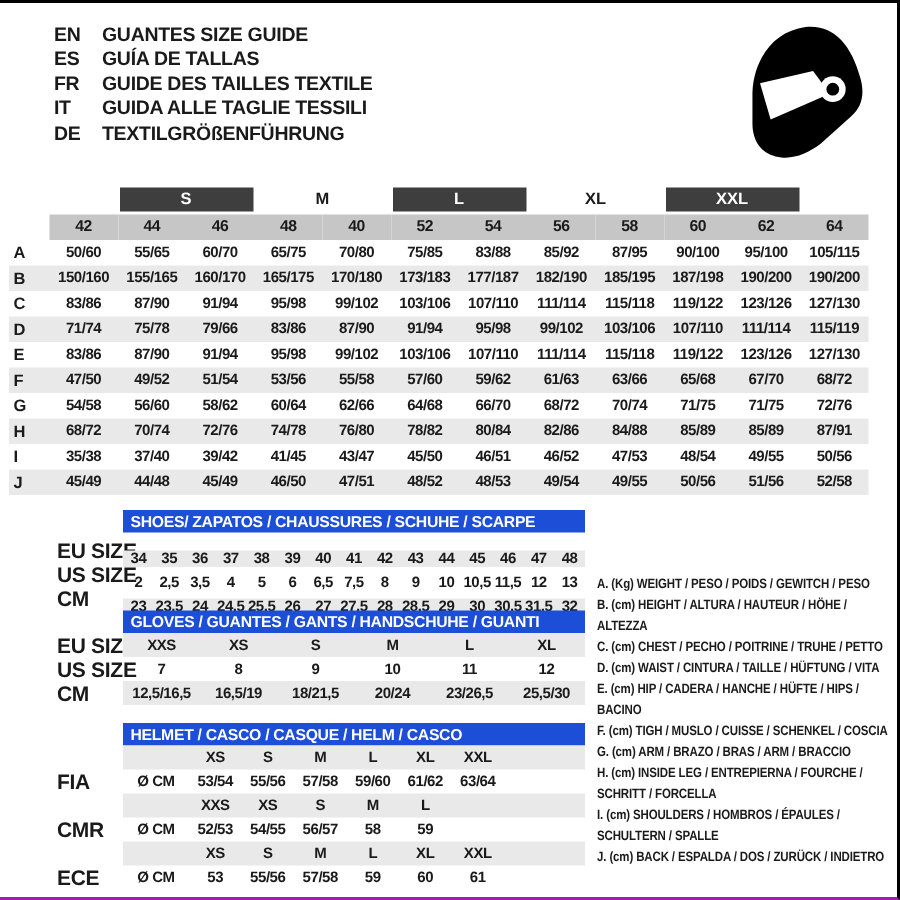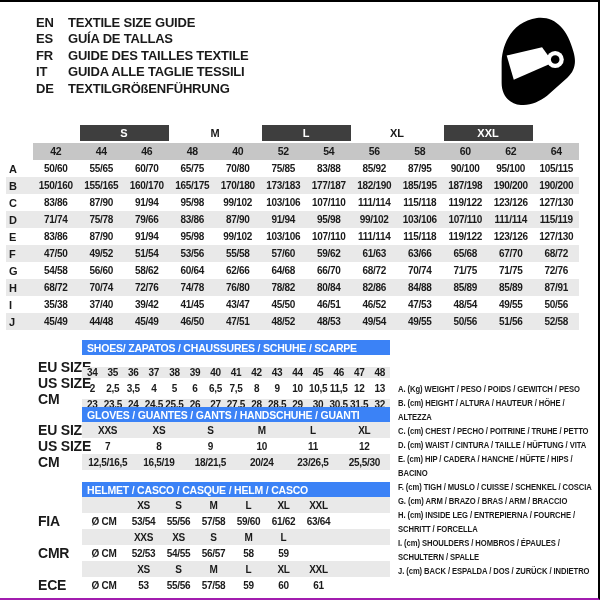--- a/index.html
+++ b/index.html
@@ -24,42 +24,42 @@
   .grp-row { display:grid; grid-template-columns:27px repeat(12,1fr); height:17px; margin-bottom:1px; }
   .grp { display:flex; align-items:center; justify-content:center; font-size:11px; font-weight:700; height:16px; margin:0 1px; }
   .grp.dark { background:#3e3e3e; color:#fff; }
   .eu-cell { background:#c6c6c6; height:17px; line-height:17px; font-size:10.5px; }
 
   
   .bottom-left { position:absolute; top:335px; left:30px; width:360px; }
   .sub-table { margin-top:0; }
   .sub-row { display:grid; grid-template-columns:52px 308px; height:16px; align-items:stretch; }
   .sub-label { font-size:14px; font-weight:700; display:flex; align-items:center; padding-left:8px; letter-spacing:-0.2px; white-space:nowrap; }
-  .bar { background:#3b82f6; color:#fff; font-size:10.5px; font-weight:700; display:flex; align-items:center;
+  .bar { background:#1d4ed8; color:#fff; font-size:10.5px; font-weight:700; display:flex; align-items:center;
          padding-left:5px; height:15px; margin-top:1px; letter-spacing:-0.2px; white-space:nowrap; }
   .strip { display:grid; align-items:center; }
   .strip.striped { background:#e9e9e9; }
   .strip .cell { font-size:10px; }
   .shoes-strip { grid-template-columns:repeat(15,1fr);margin-top:12px; }
   .gloves-strip { grid-template-columns:repeat(6,1fr); }
   .helmet-strip { grid-template-columns:44px repeat(6,35px) 1fr; }
 
   .legend { position:absolute; top:337px; left:398px; width:194px;margin-top:43px; }
   .legend-item { font-size:9px; font-weight:700; line-height:14px; letter-spacing:-0.1px;
                  transform:scaleX(0.85); transform-origin:left top; width:118%; }
 </style>
 </head>
 <body>
 
 <div class="page">
 
   <div class="langs">
       <div class="lang-row">
         <div class="lang-code">EN</div>
-        <div class="lang-text">TEXTILE SIZE GUIDE</div>
+        <div class="lang-text">GUANTES SIZE GUIDE</div>
       </div>
       <div class="lang-row">
         <div class="lang-code">ES</div>
         <div class="lang-text">GUÍA DE TALLAS</div>
       </div>
       <div class="lang-row">
         <div class="lang-code">FR</div>
         <div class="lang-text">GUIDE DES TAILLES TEXTILE</div>
       </div>
       <div class="lang-row">

